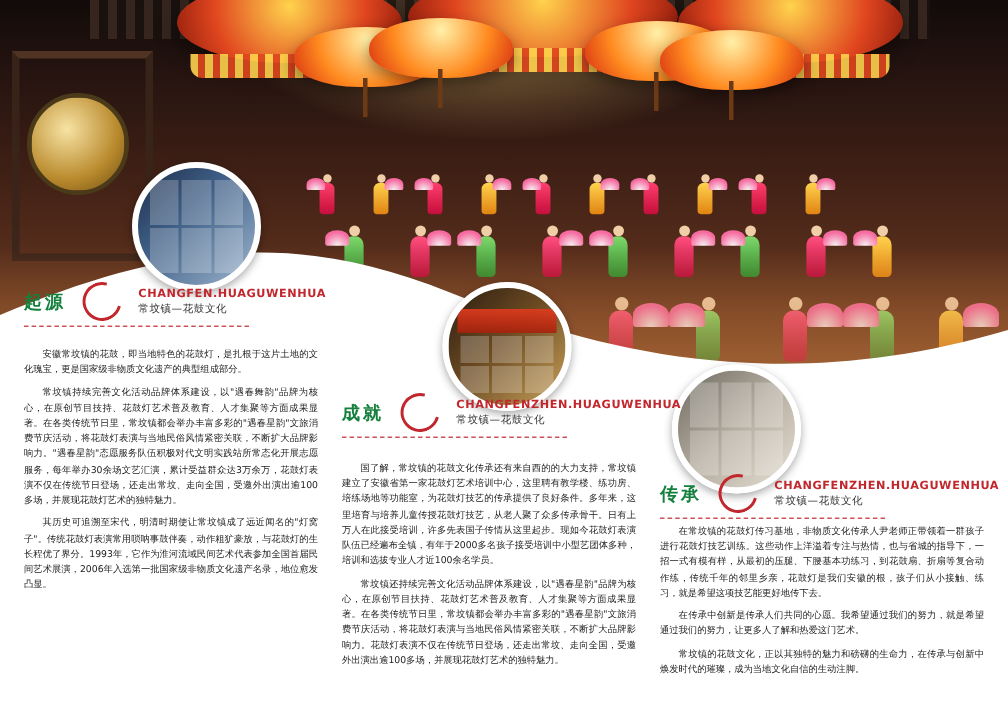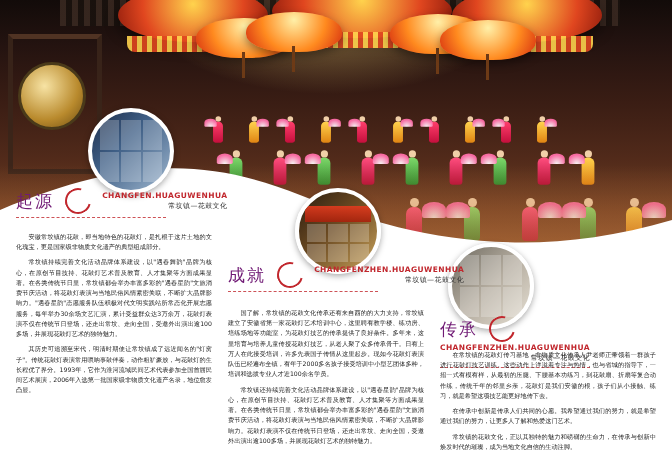--- a/index.html
+++ b/index.html
@@ -85,31 +85,31 @@
   .cp-grid{position:absolute;inset:8px;display:grid;grid-template-columns:1fr 1fr 1fr;
     grid-template-rows:1fr 1fr;gap:2px;opacity:.85;}
   .cp-grid i{display:block;background:rgba(255,255,255,.28);}
   .cp-banner{position:absolute;left:6px;right:6px;top:14px;height:16px;
     background:linear-gradient(#e23b1e,#a7210c);opacity:.9;}
 
   
   .sec{position:absolute;}
   .sec .cn{
     font-family:"DejaVu Serif","Liberation Serif",serif;
-    font-size:17px;font-weight:normal;color:#701a75;letter-spacing:2px;
+    font-size:12px;font-weight:bold;color:#15803d;letter-spacing:2px;
     display:inline-block;vertical-align:middle;
   }
   .sec .mark{
     display:inline-block;vertical-align:middle;margin:0 6px;
     width:22px;height:22px;border:2px solid #c1272d;border-radius:50%;
     border-right-color:transparent;transform:rotate(-30deg);
   }
   .sec .en{
     display:inline-block;vertical-align:middle;
-    font-size:7px;color:#c1272d;font-weight:bold;letter-spacing:.4px;line-height:1.5;text-align:right;
+    font-size:7px;color:#c1272d;font-weight:bold;letter-spacing:.4px;line-height:1.5;
   }
   .sec .en b{display:block;font-size:7.5px;}
   .sec .en span{display:block;color:#333;font-weight:normal;font-size:7px;}
   .dashline{
     margin-top:3px;width:150px;height:0;border-top:1px dashed #c1272d;opacity:.8;
   }
 
   
   .col{
     position:absolute;

